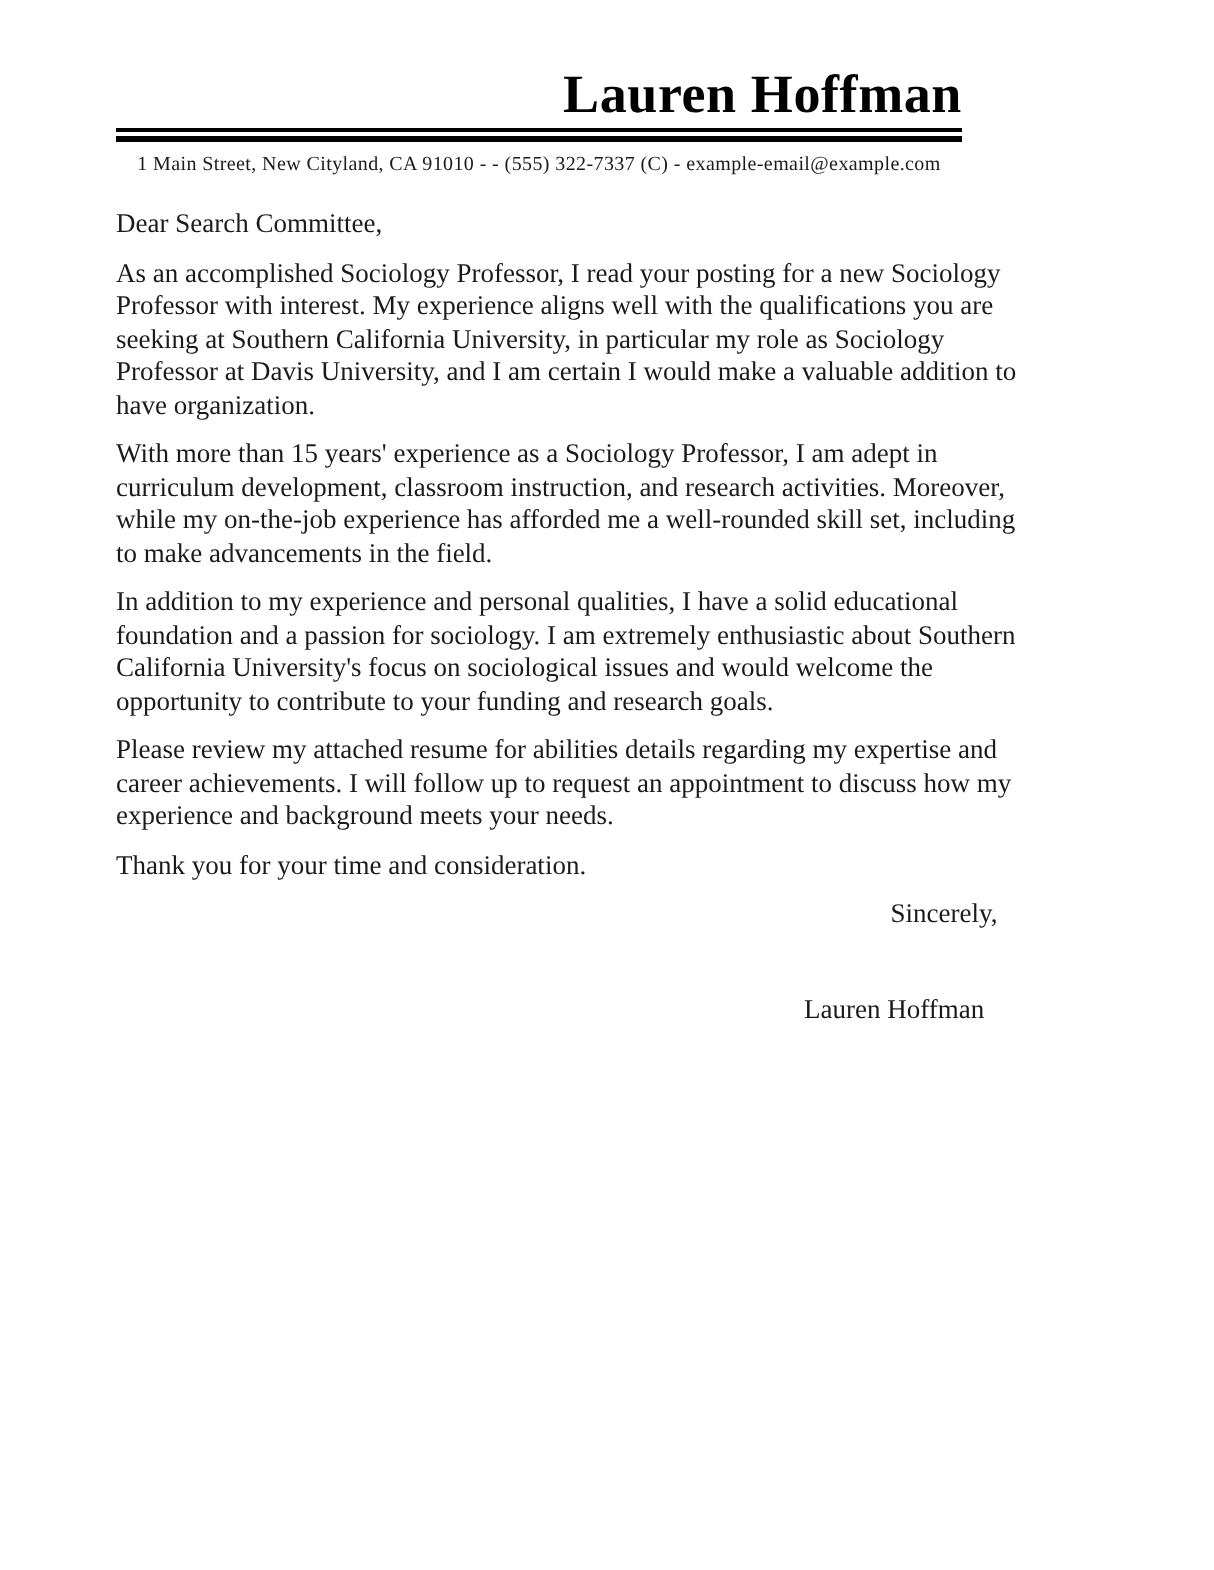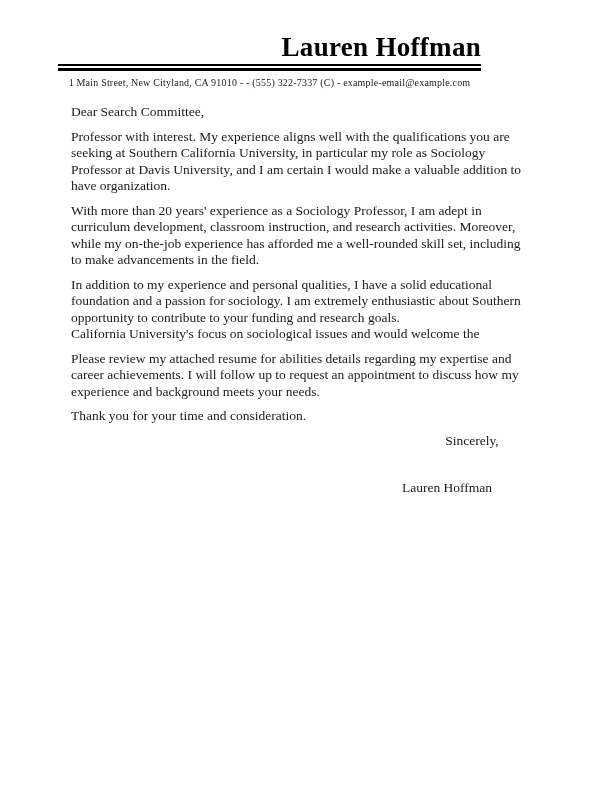--- a/index.html
+++ b/index.html
@@ -42,21 +42,21 @@
     letter-spacing: 0.2px;
     color: #1a1a1a;
     white-space: nowrap;
   }
   .body {
     padding: 14px 0 0 58px;
     font-size: 13.5px;
     line-height: 16.5px;
   }
   .para {
-    margin: 0 0 8px 13px;
+    margin: 0 0 8px 0;
   }
   .line {
     white-space: nowrap;
   }
   .closing {
     margin-left: 344px;
     white-space: nowrap;
     text-align: center;
   }
   .signature {
@@ -73,36 +73,37 @@
     <div class="name">Lauren Hoffman</div>
     <div class="rule"></div>
     <div class="contact">1 Main Street, New Cityland, CA 91010 - - (555) 322-7337 (C) - example-email@example.com</div>
   </div>
 
   <div class="body">
     <div class="para greeting">Dear Search Committee,</div>
 
     <div>
         <div class="para">
+          <div class="line">As an accomplished Sociology Professor, I read your posting for a new Sociology</div>
           <div class="line">Professor with interest. My experience aligns well with the qualifications you are</div>
           <div class="line">seeking at Southern California University, in particular my role as Sociology</div>
           <div class="line">Professor at Davis University, and I am certain I would make a valuable addition to</div>
           <div class="line">have organization.</div>
         </div>
         <div class="para">
-          <div class="line">With more than 20 years' experience as a Sociology Professor, I am adept in</div>
+          <div class="line">With more than 15 years' experience as a Sociology Professor, I am adept in</div>
           <div class="line">curriculum development, classroom instruction, and research activities. Moreover,</div>
           <div class="line">while my on-the-job experience has afforded me a well-rounded skill set, including</div>
           <div class="line">to make advancements in the field.</div>
         </div>
         <div class="para">
           <div class="line">In addition to my experience and personal qualities, I have a solid educational</div>
           <div class="line">foundation and a passion for sociology. I am extremely enthusiastic about Southern</div>
+          <div class="line">California University's focus on sociological issues and would welcome the</div>
           <div class="line">opportunity to contribute to your funding and research goals.</div>
-          <div class="line">California University's focus on sociological issues and would welcome the</div>
         </div>
         <div class="para">
           <div class="line">Please review my attached resume for abilities details regarding my expertise and</div>
           <div class="line">career achievements. I will follow up to request an appointment to discuss how my</div>
           <div class="line">experience and background meets your needs.</div>
         </div>
         <div class="para">
           <div class="line">Thank you for your time and consideration.</div>
         </div>
       </div>

